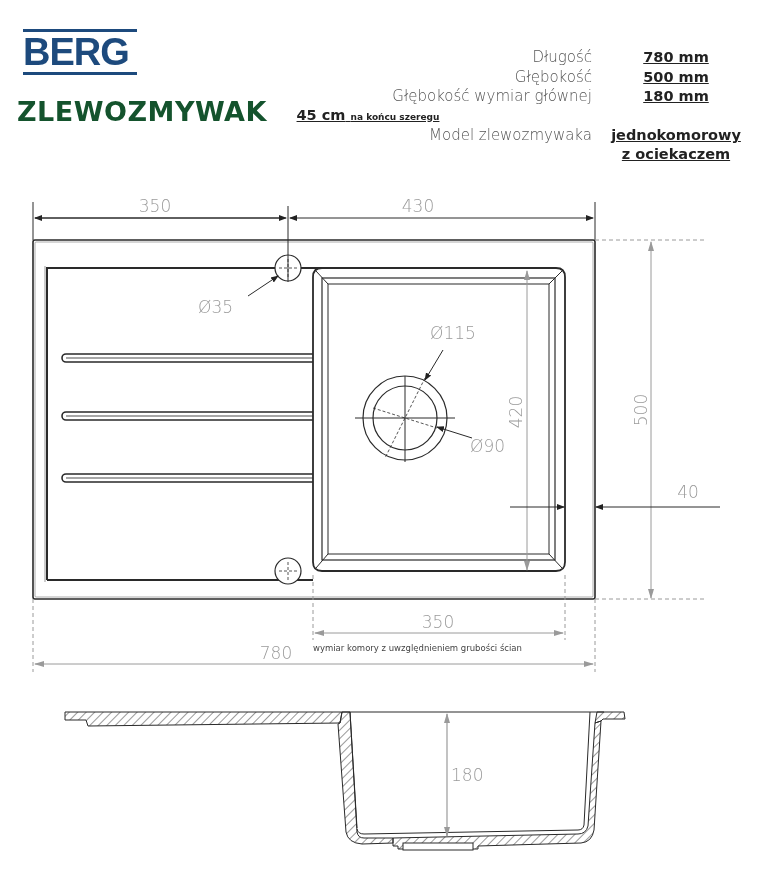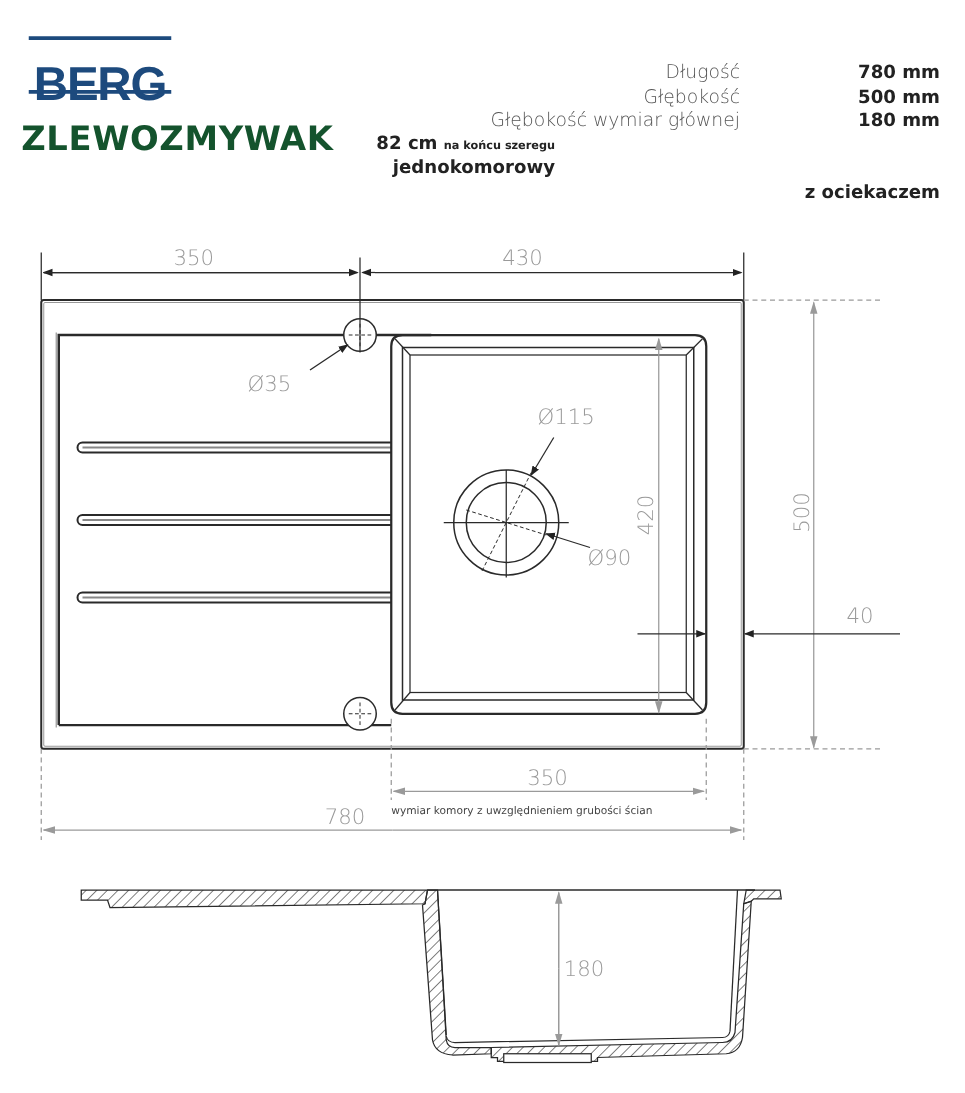--- a/index.html
+++ b/index.html
@@ -2,31 +2,31 @@
 <html><head>
 <meta charset="utf-8">
 <style>
   html, body { margin: 0; padding: 0; background: #ffffff; }
   body { width: 772px; height: 874px; position: relative; overflow: hidden;
          font-family: "Liberation Sans", sans-serif; }
   .logo { position: absolute; left: 23px; top: 29px; width: 114px; height: 46px; }
   .logo .bar { position: absolute; left: 0; width: 114px; height: 3px; background: #1d4a7d; }
   .logo .bar.top { top: 0; }
   .logo .bar.bottom { top: 43px; }
-  .logo .text { position: absolute; left: 0; top: 20px; width: 114px; text-align: center;
+  .logo .text { position: absolute; left: 0; top: 4px; width: 114px; 
                 font-family: "Liberation Sans", sans-serif; font-weight: bold; font-size: 38px;
                 line-height: 38px; color: #1d4a7d; letter-spacing: -1px; }
   .product-title { position: absolute; left: 17px; top: 96px; font-family: "DejaVu Sans", sans-serif;
                    font-weight: bold; font-size: 27px; color: #14532d; letter-spacing: 0.5px; }
   .specs { position: absolute; right: 20px; top: 48px; }
   .spec-row { display: flex; align-items: baseline; height: 19.5px; }
   .spec-label { width: 300px; text-align: right; color: #555; font-size: 15px; padding-right: 8px;
                 font-family: "DejaVu Sans", sans-serif; font-weight: 300; }
-  .spec-value { width: 152px; text-align: right; color: #222; font-size: 14.5px; font-weight: bold;
-                font-family: "DejaVu Sans", sans-serif; }
+  .spec-value { width: 152px; text-align: center; color: #222; font-size: 14.5px; font-weight: bold;
+                font-family: "DejaVu Sans", sans-serif; text-decoration: underline; }
   .spec-value .small { font-size: 9px; font-weight: bold; margin-top: 26px; }
   svg.drawing { position: absolute; left: 0; top: 0; }
   .dim { font-family: "DejaVu Sans", sans-serif; fill: #9a9a9a; font-size: 17px; font-weight: 300; }
   .note { font-family: "DejaVu Sans", sans-serif; fill: #444; font-size: 8.5px; }
 </style>
 </head>
 <body>
 
 <div class="logo">
   <div class="bar top"></div>
@@ -43,23 +43,24 @@
   </div>
   <div class="spec-row">
     <span class="spec-label">Głębokość</span>
     <span class="spec-value">500 mm</span>
   </div>
   <div class="spec-row">
     <span class="spec-label">Głębokość wymiar głównej</span>
     <span class="spec-value">180 mm</span>
   </div>
   <div class="spec-row">
-    <span class="spec-value"><span>82 cm</span> <span class="small">na końcu szeregu</span></span>
-  </div>
-  <div class="spec-row">
+    <span class="spec-value"><span>45 cm</span> <span class="small">na końcu szeregu</span></span>
+  </div>
+  <div class="spec-row">
+    <span class="spec-label">Model zlewozmywaka</span>
     <span class="spec-value">jednokomorowy</span>
   </div>
   <div class="spec-row">
     <span class="spec-label"></span>
     <span class="spec-value">z ociekaczem</span>
   </div>
 </div>
 
 <svg class="drawing" width="772" height="874" viewBox="0 0 772 874">
   <defs>

